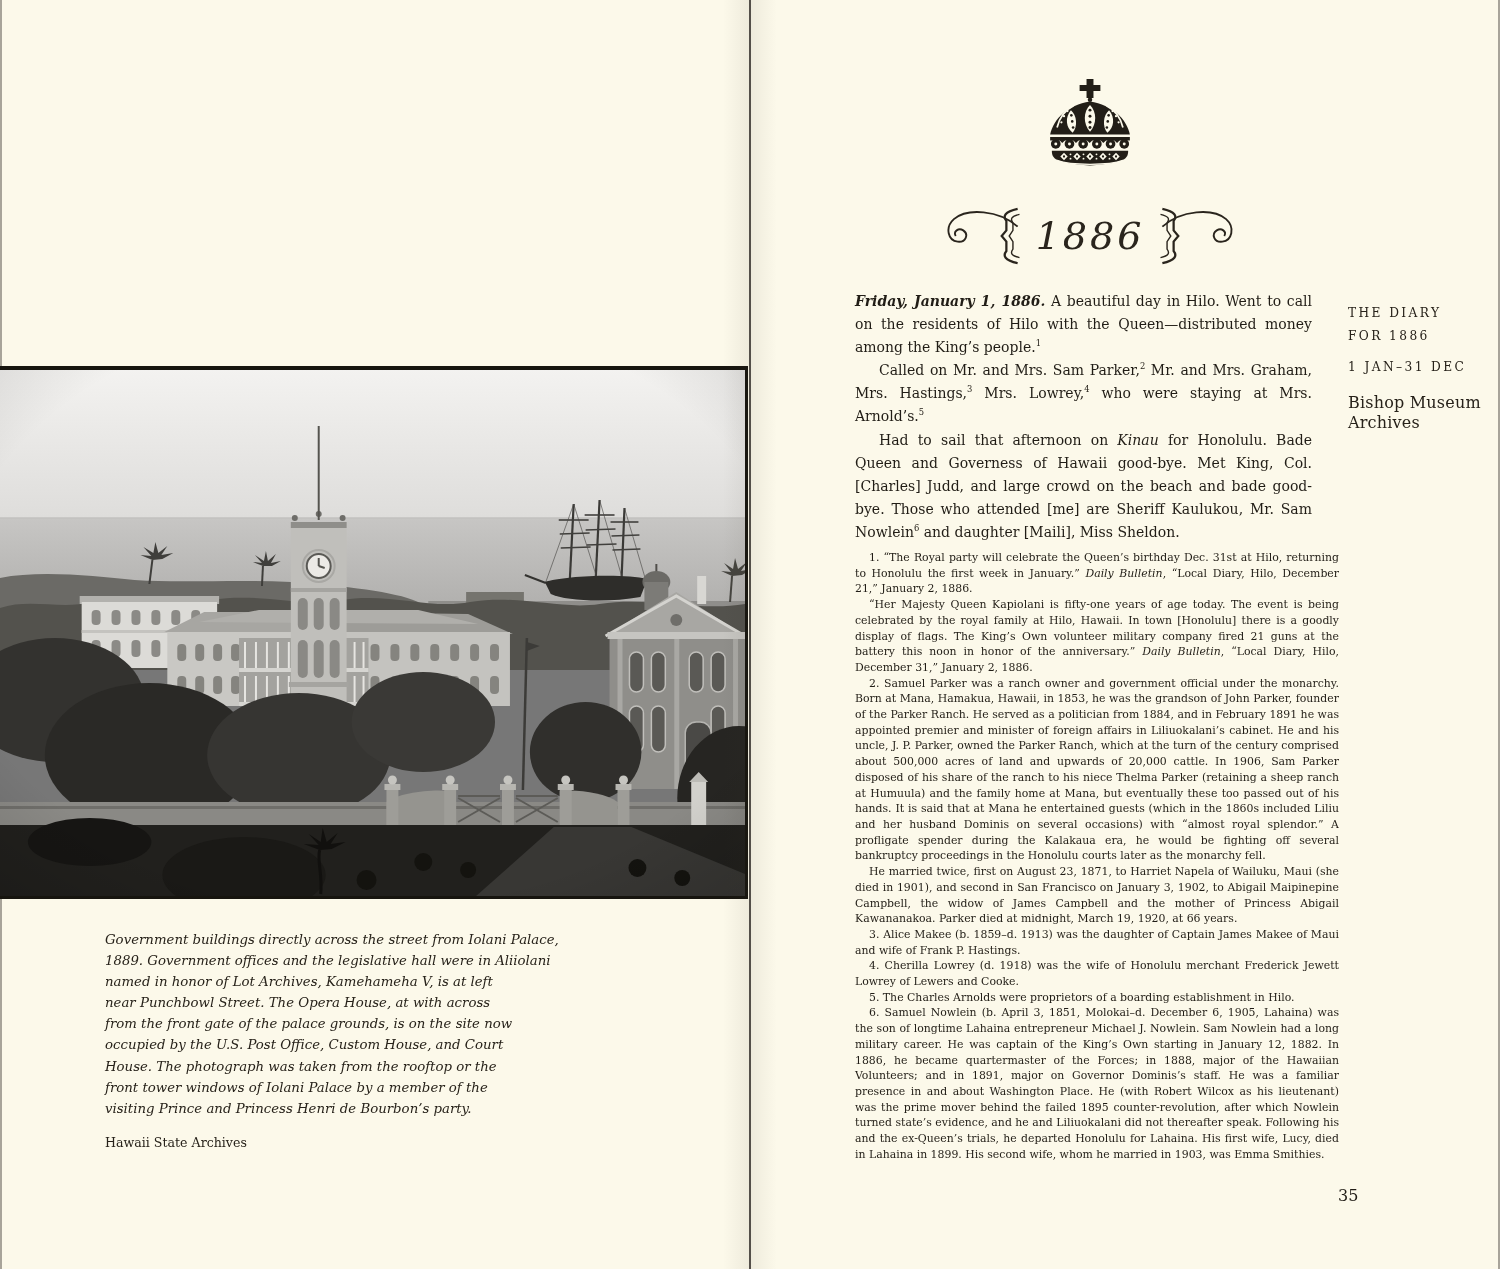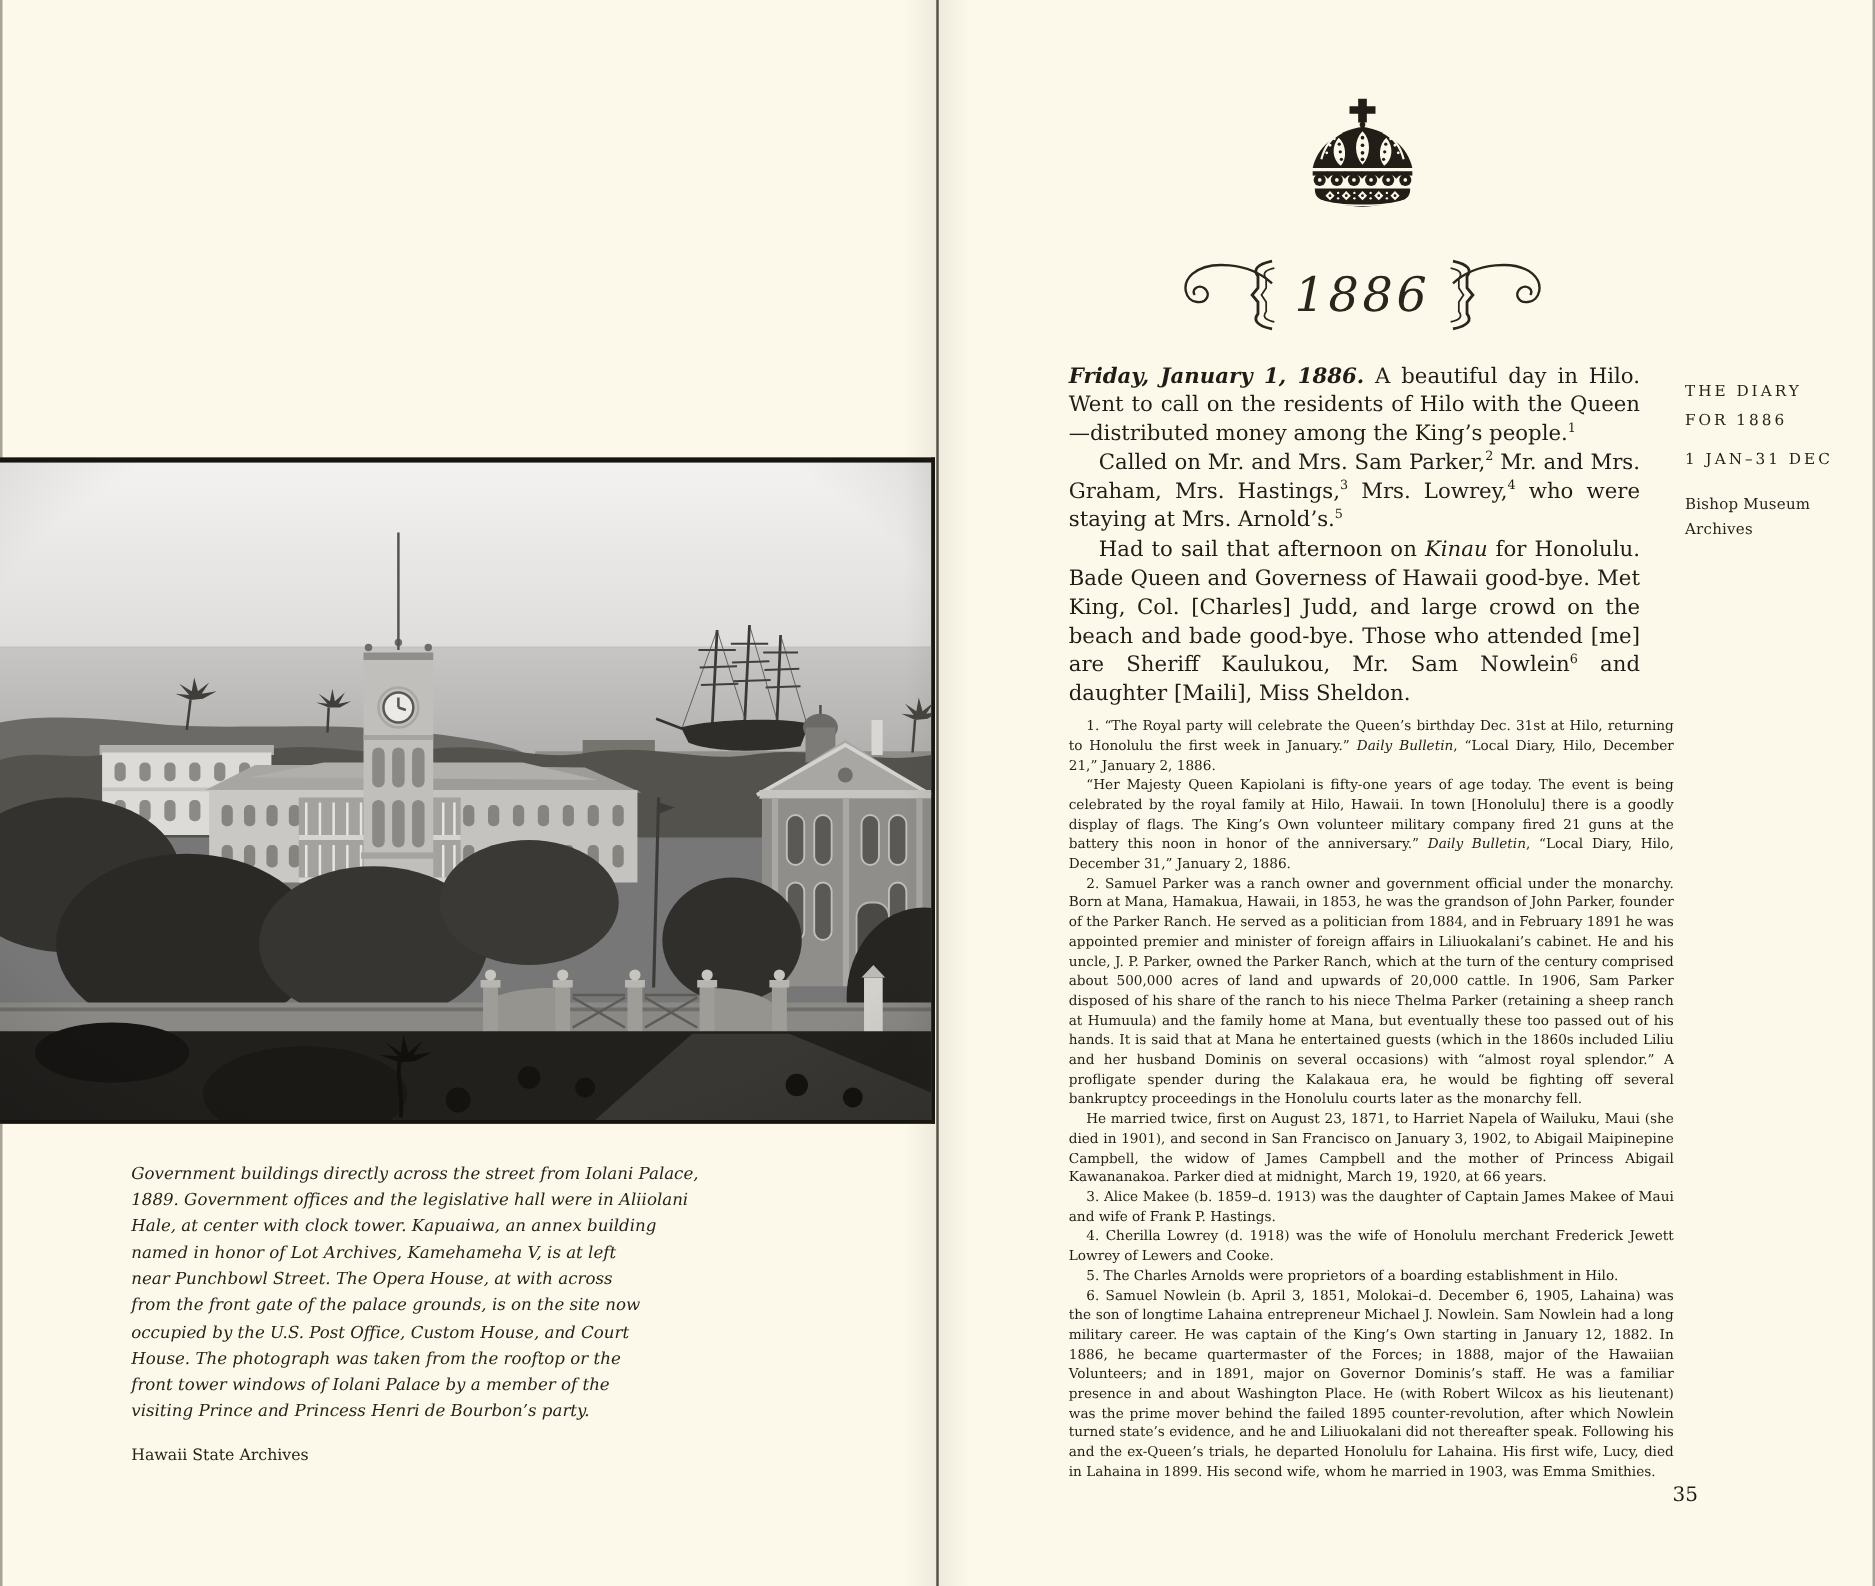--- a/index.html
+++ b/index.html
@@ -26,34 +26,34 @@
 
   
   .crown-wrap{position:absolute;left:286px;top:74px;width:104px;height:100px;}
   .crown-wrap svg{display:block;width:100%;height:100%;}
   .year-row{position:absolute;left:158px;top:202px;width:360px;height:68px;
      display:flex;align-items:center;justify-content:center;gap:12px;}
   .year-row svg{display:block;width:84px;height:60px;flex:0 0 auto;}
   .year-text{font-style:italic;font-size:38px;letter-spacing:3px;color:#2a251d;line-height:60px;}
 
   .text-flow{position:absolute;left:103px;top:290px;width:486px;}
-  .diary{width:457px;font-size:17px;line-height:23.1px;text-align:justify;color:#211d16;}
+  .diary{width:457px;font-size:14px;line-height:23.1px;text-align:justify;color:#211d16;}
   .diary .para{text-indent:24px;}
   .diary .para.noindent{text-indent:0;}
   .fnotes{width:484px;margin-top:6px;font-size:10.9px;line-height:15.7px;text-align:justify;color:#211d16;}
   .fnotes .para{text-indent:14px;}
   .i{font-style:italic;}
   .bi{font-style:italic;font-weight:bold;}
   sup{font-size:0.6em;line-height:0;vertical-align:super;}
 
   .margin-notes{position:absolute;left:596px;top:302px;width:146px;color:#27221a;}
   .mn-caps .line{font-size:12.2px;letter-spacing:2.4px;line-height:22.5px;white-space:nowrap;}
   .mn-dates{margin-top:9px;}
   .mn-credit{margin-top:14px;}
-  .mn-credit .line{font-size:12px;letter-spacing:0.2px;line-height:20px;white-space:nowrap;}
+  .mn-credit .line{font-size:16px;letter-spacing:0.2px;line-height:20px;white-space:nowrap;}
 
   .page-number{position:absolute;left:586px;top:1186px;font-size:16px;color:#211d16;}
 </style>
 </head>
 <body>
 
 <div class="spread">
   <div class="edge left"></div>
   <div class="edge right"></div>
 
@@ -328,21 +328,20 @@
           <circle cx="685" cy="508" r="8"></circle>
             <circle cx="368" cy="510" r="10"></circle>
         </g>
         <rect width="748" height="526" fill="url(#vin)"></rect>
       </svg>
     </div>
     <div class="caption">
       <div>
           <div class="line">Government buildings directly across the street from Iolani Palace,</div>
           <div class="line">1889. Government offices and the legislative hall were in Aliiolani</div>
-          <div class="line">Hale, at center with clock tower. Kapuaiwa, an annex building</div>
           <div class="line">named in honor of Lot Archives, Kamehameha V, is at left</div>
           <div class="line">near Punchbowl Street. The Opera House, at with across</div>
           <div class="line">from the front gate of the palace grounds, is on the site now</div>
           <div class="line">occupied by the U.S. Post Office, Custom House, and Court</div>
           <div class="line">House. The photograph was taken from the rooftop or the</div>
           <div class="line">front tower windows of Iolani Palace by a member of the</div>
           <div class="line">visiting Prince and Princess Henri de Bourbon’s party.</div>
         </div>
       <div class="caption-credit">Hawaii State Archives</div>
     </div>

